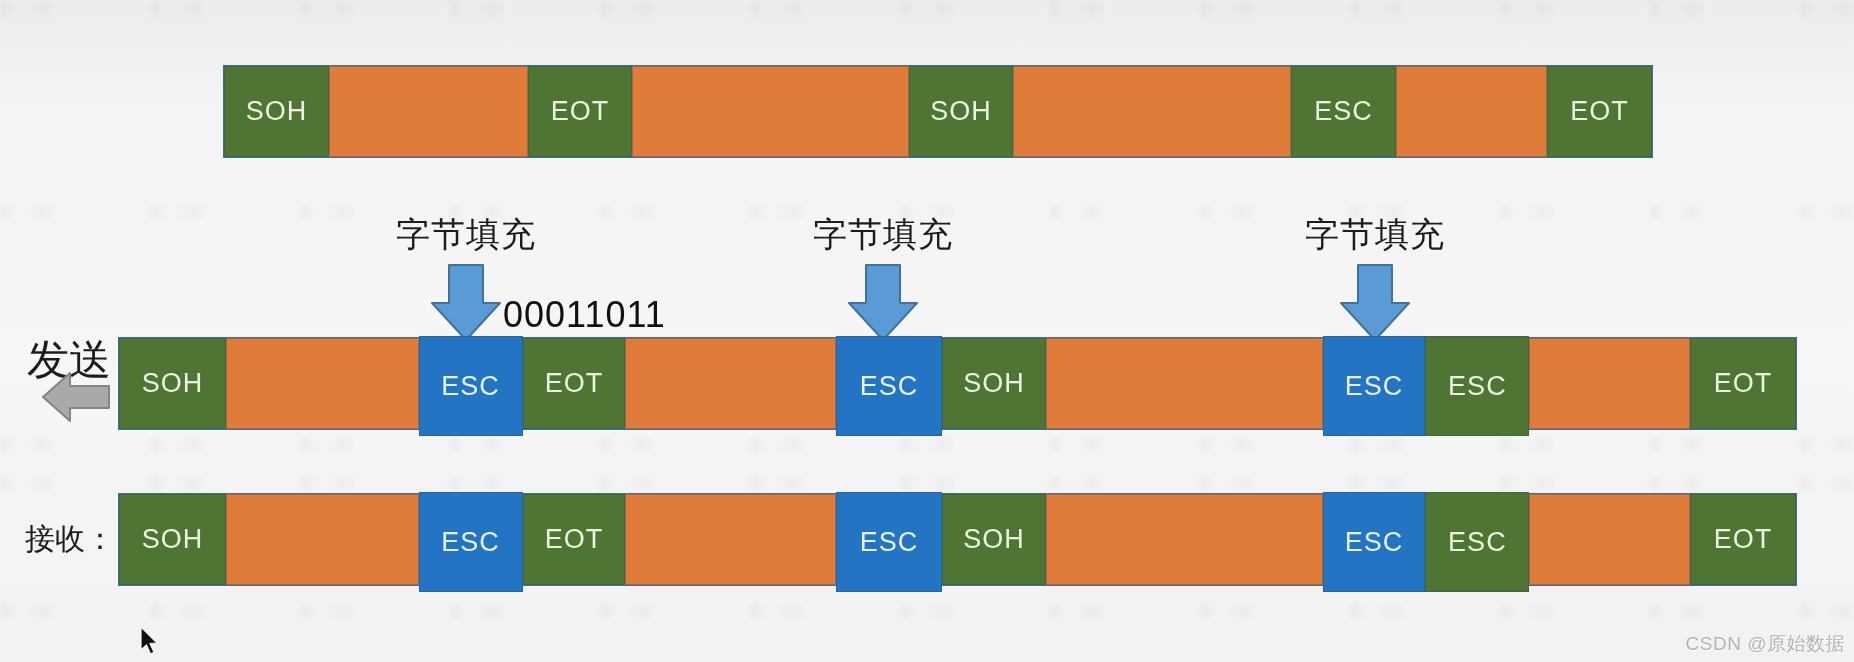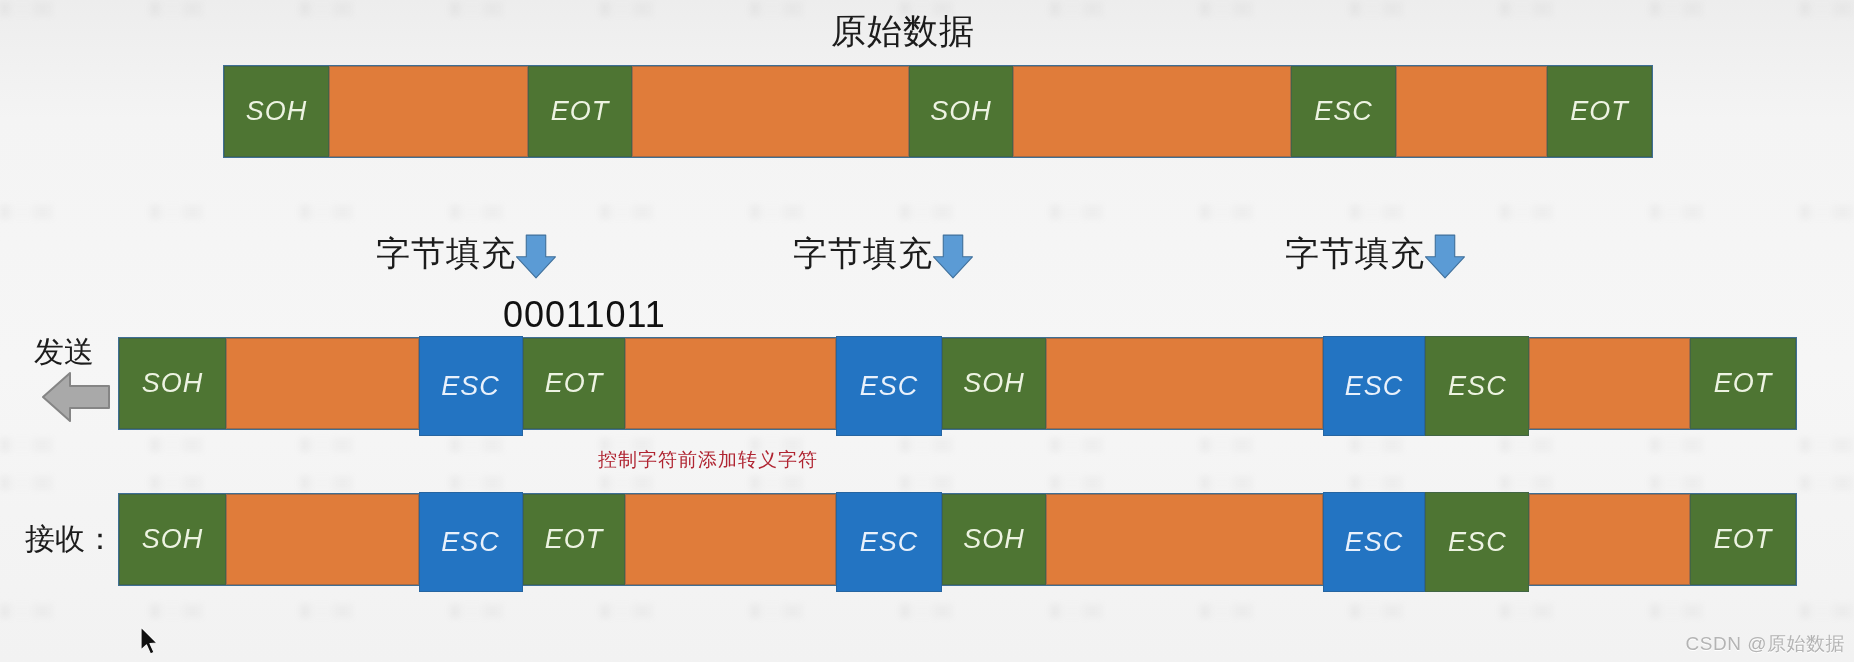--- a/index.html
+++ b/index.html
@@ -14,61 +14,60 @@
     background:repeating-linear-gradient(90deg,
       rgba(140,140,140,0.16) 0 10px, rgba(200,200,200,0.05) 10px 34px,
       rgba(150,150,150,0.13) 34px 52px, rgba(255,255,255,0) 52px 150px);
     filter:blur(3px); opacity:.5;
   }
   .cjk{ font-family:"Liberation Serif", serif; color:#1c1c1c; }
   #title{ position:absolute; top:8px; left:903px; transform:translateX(-50%);
     font-size:35px; letter-spacing:1px; white-space:nowrap; }
 
   .bar{ position:absolute; display:flex; height:93px;
-    border:1px solid #3F6F94; box-sizing:border-box;font-style:italic; }
+    border:1px solid #3F6F94; box-sizing:border-box; }
   #bar-original{ left:223px; top:65px;  width:1430px; }
   #bar-sent    { left:118px; top:337px; width:1679px; }
   #bar-received{ left:118px; top:493px; width:1679px; }
   .seg{ height:100%; display:flex; align-items:center; justify-content:center;
     box-shadow:inset 0 0 0 1px rgba(45,75,100,0.35); box-sizing:border-box; }
   .seg.green{ background:#4E7533; }
   .seg.orange{ background:#E07C3A; }
   .seg.blue{ background:#2374C2; }
   .seg span{ font-size:27px; letter-spacing:1px; color:#EDF3E2; }
   .seg.blue span{ color:#E9F1FB; }
   .seg.stuffed{ position:relative; margin-top:-2px; height:calc(100% + 9px); z-index:2; }
 
   .stuff-group{ position:absolute; top:212px; width:180px; margin-left:-90px;
-    display:flex; flex-direction:row; align-items:center; }
+    display:flex; flex-direction:column; align-items:center; }
   .stuff-label{ font-size:34px; letter-spacing:1px; white-space:nowrap; }
   .stuff-arrow{ margin-top:6px; }
 
   #binary-note{ position:absolute; left:503px; top:294px; font-size:36px;
     color:#111; font-family:"Liberation Sans", sans-serif; letter-spacing:1px;}
-  #send-label{ position:absolute; left:34px; top:332px; font-size:30px; }
+  #send-label{ position:absolute; left:27px; top:332px; font-size:42px; }
   #send-arrow{ position:absolute; left:42px; top:372px; }
   #receive-label{ position:absolute; left:25px; top:519px; font-size:30px; }
   #red-note{ position:absolute; left:598px; top:447px; font-size:19px;
     color:#B02532; letter-spacing:1px; font-family:"Liberation Sans", sans-serif; }
   #watermark{ position:absolute; top:631px; right:9px; font-size:19px;
     color:#B4B4B4; text-shadow:0 1px 0 #fff; letter-spacing:0.5px; }
   #mouse-cursor{ position:absolute; left:140px; top:626px; }
 </style>
 </head>
 <body>
 
 <div id="canvas">
 
   <div class="wm-band" style="top:2px"></div>
   <div class="wm-band" style="top:205px"></div>
   <div class="wm-band" style="top:438px"></div>
   <div class="wm-band" style="top:476px"></div>
   <div class="wm-band" style="top:604px"></div>
 
-  <div id="title" class="cjk">原始数据</div>
 
   <div id="bar-original" class="bar">
       <div class="seg green" style="width: 105px;">
         <span>SOH</span>
       </div>
       <div class="seg orange" style="width: 199px;"></div>
       <div class="seg green" style="width: 105px;">
         <span>EOT</span>
       </div>
       <div class="seg orange" style="width: 277px;"></div>
@@ -138,21 +137,20 @@
       </div>
       <div class="seg green stuffed" style="width: 104px;">
         <span>ESC</span>
       </div>
       <div class="seg orange" style="width: 161px;"></div>
       <div class="seg green" style="width: 106px;">
         <span>EOT</span>
       </div>
     </div>
 
-  <div id="red-note">控制字符前添加转义字符</div>
 
   <div id="receive-label" class="cjk">接收：</div>
 
   <div id="bar-received" class="bar">
       <div class="seg green" style="width: 107px;">
         <span>SOH</span>
       </div>
       <div class="seg orange" style="width: 193px;"></div>
       <div class="seg blue stuffed" style="width: 104px;">
         <span>ESC</span>

